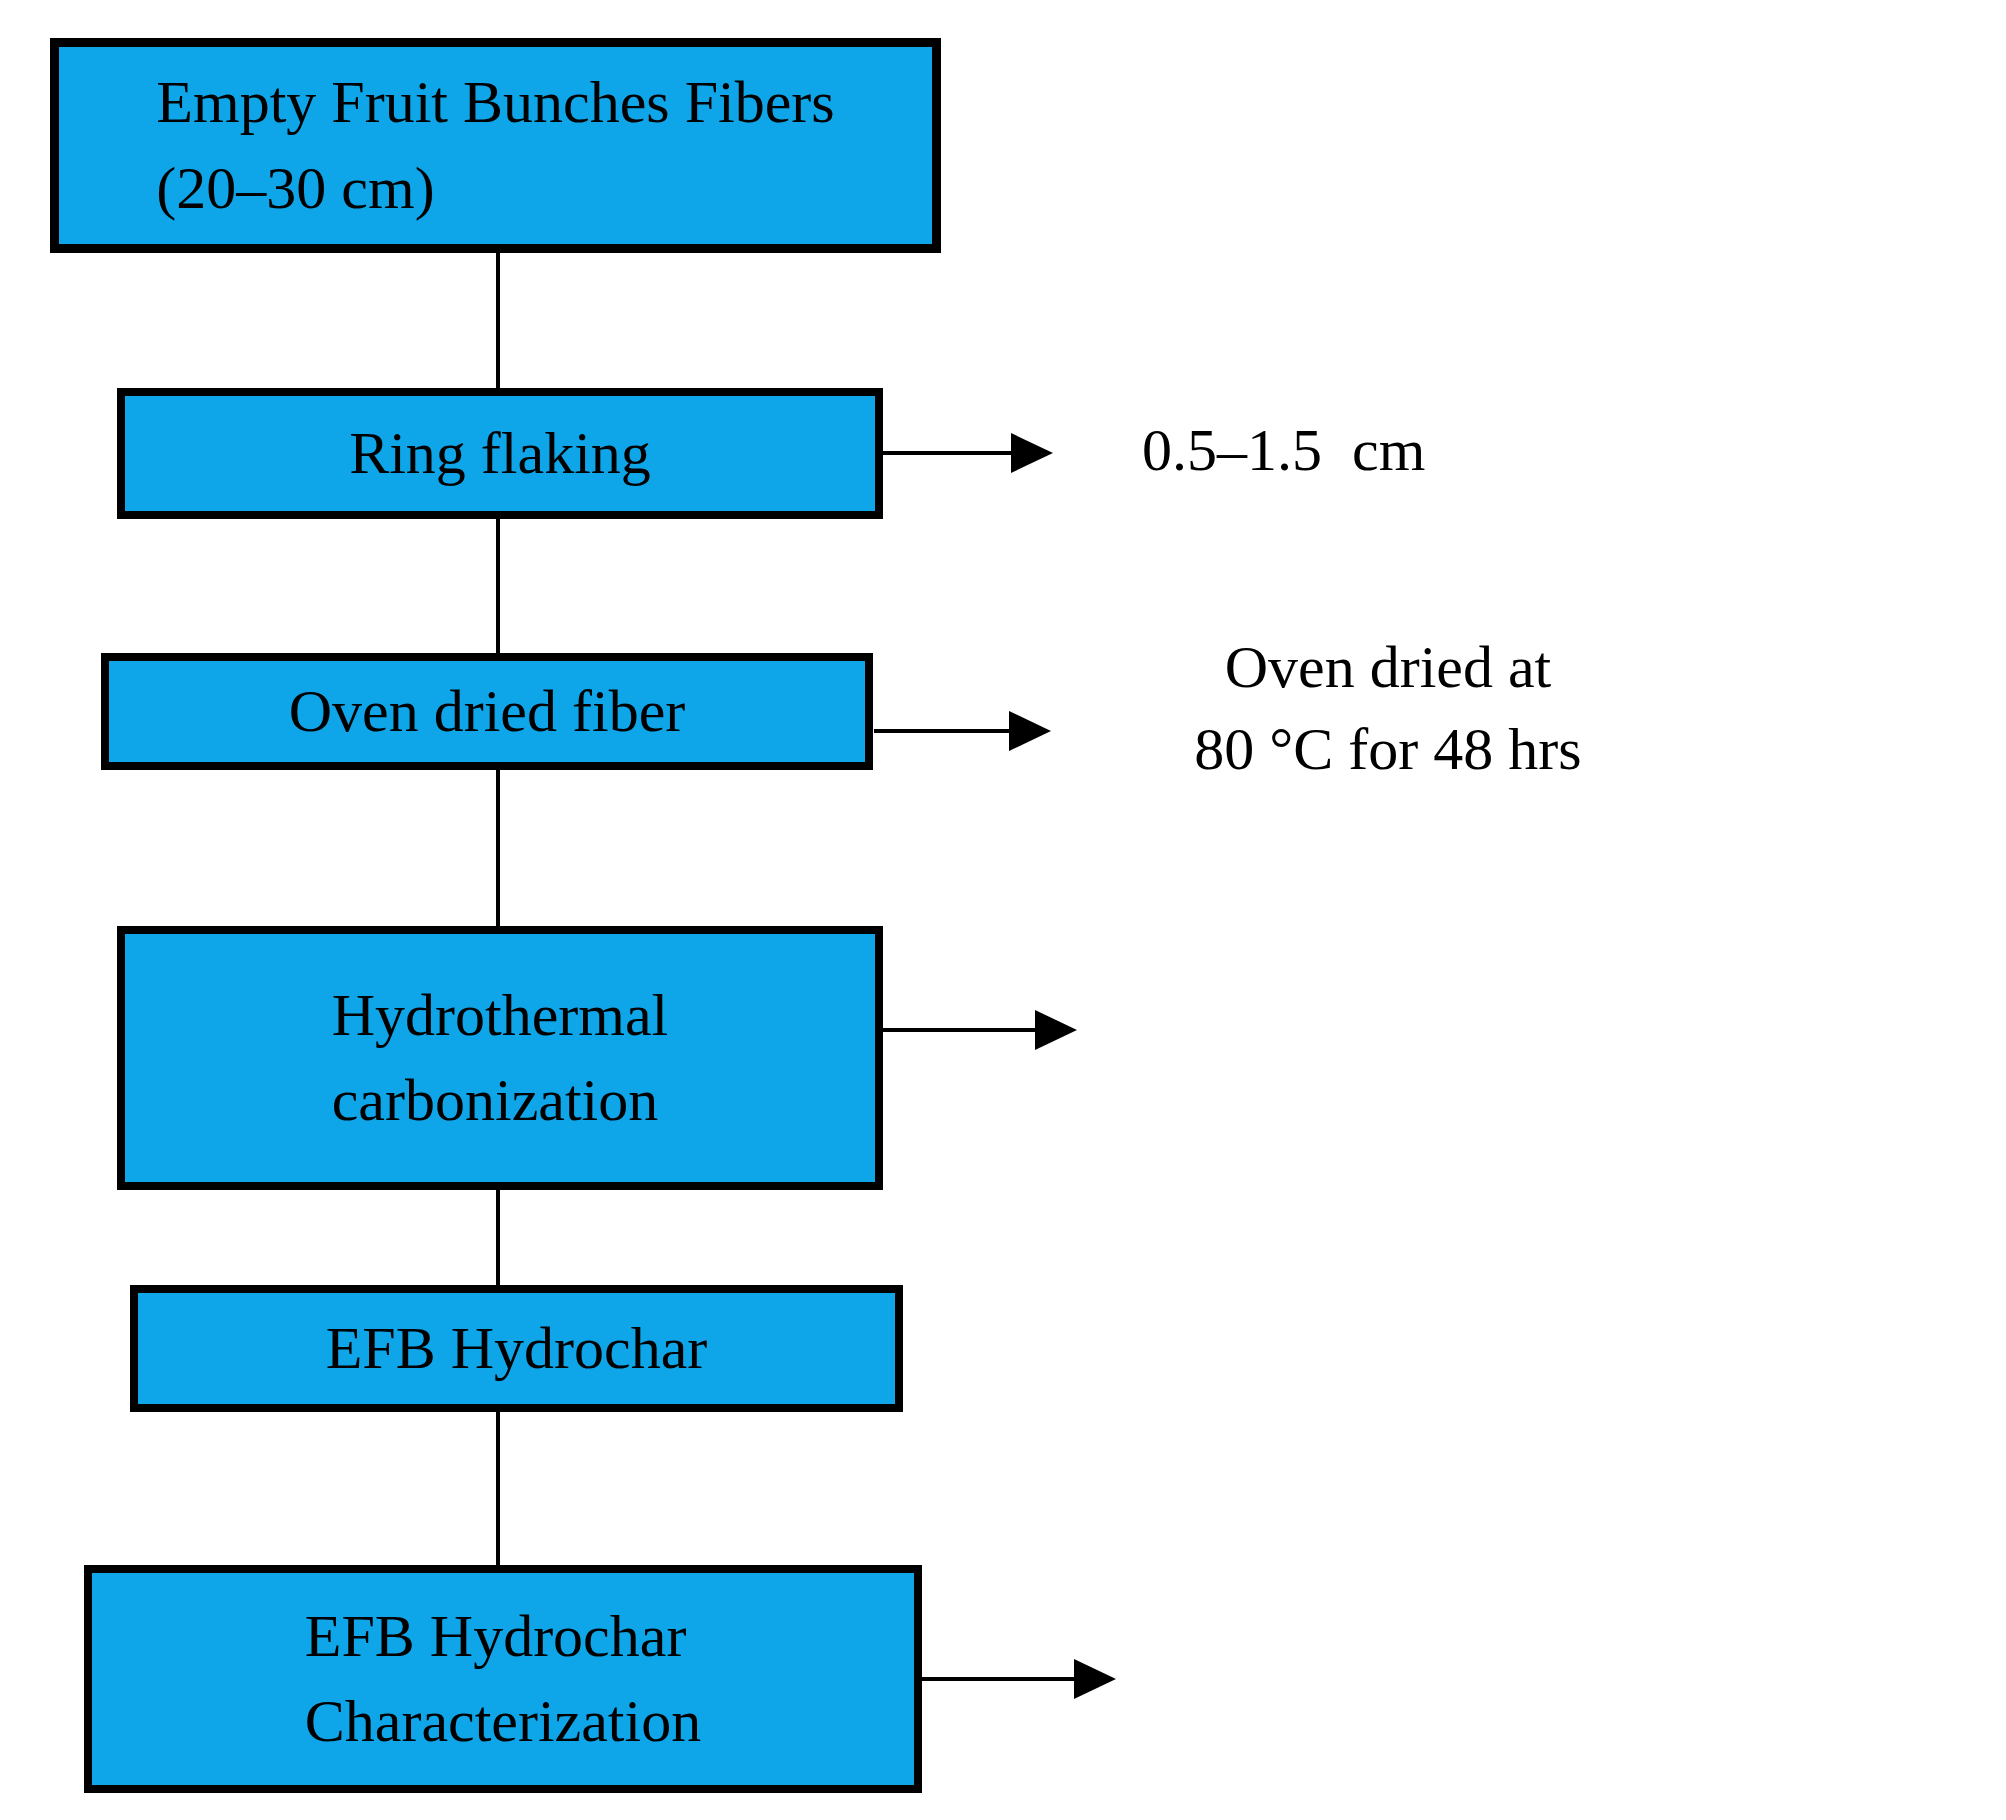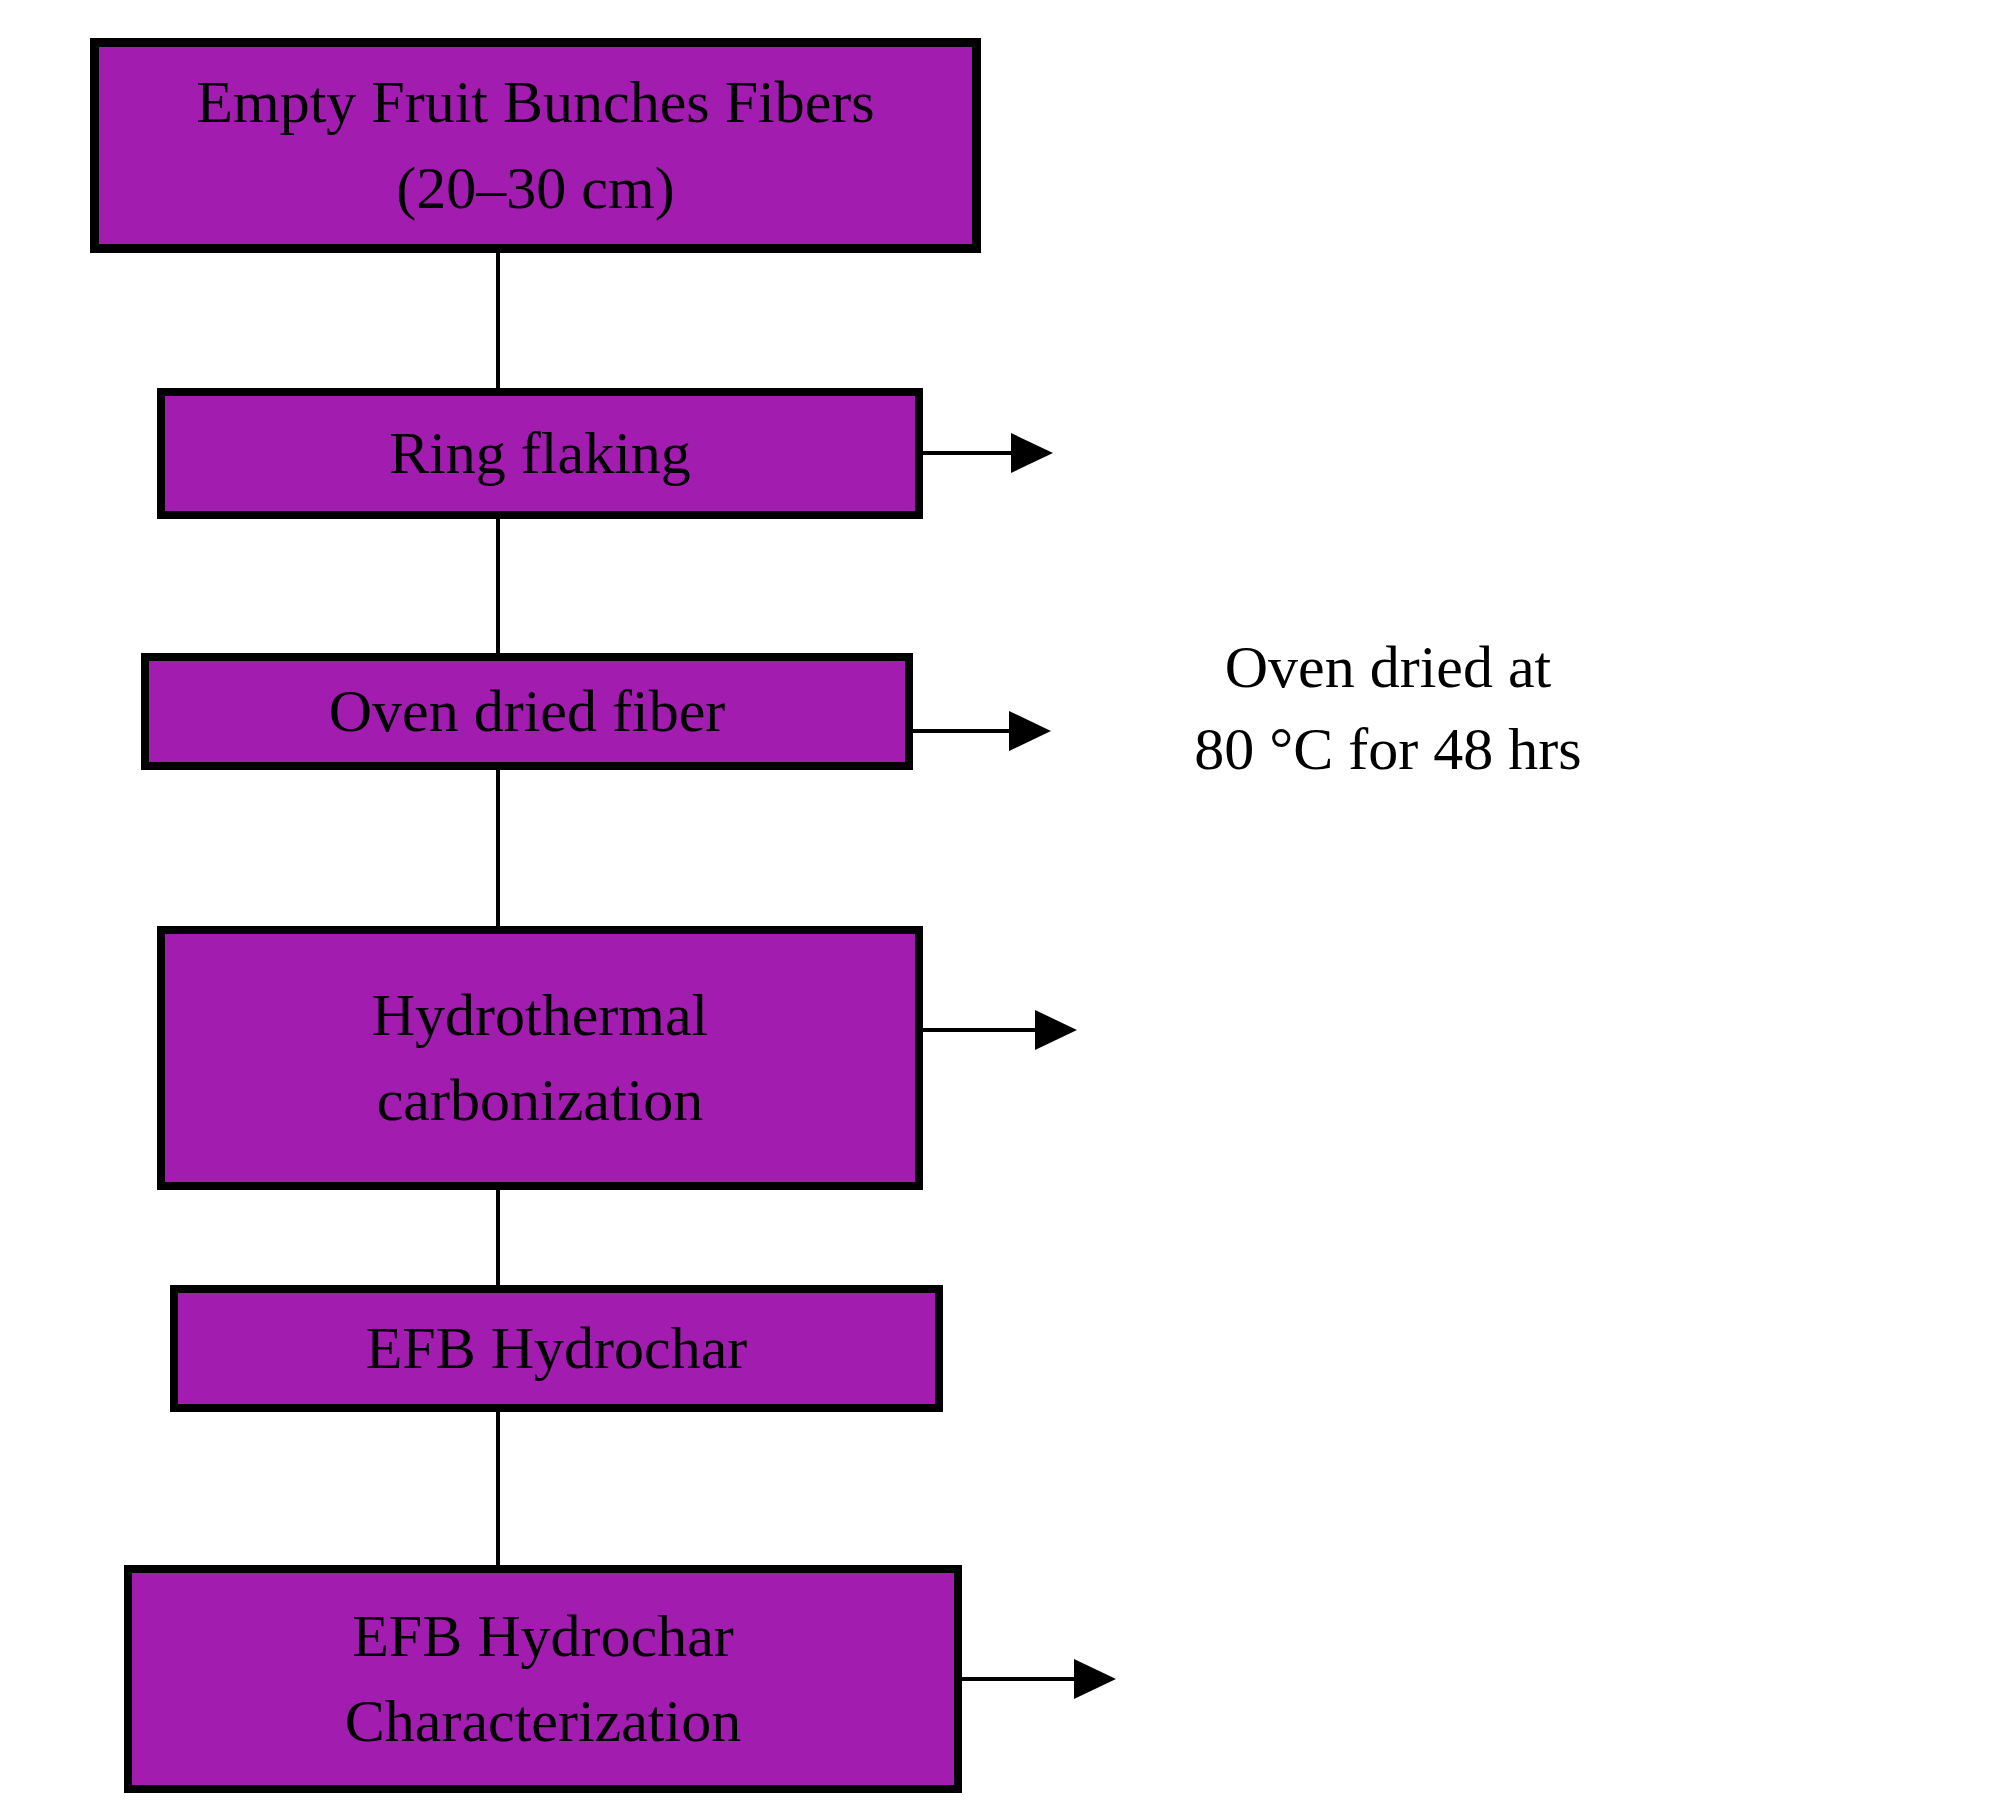--- a/index.html
+++ b/index.html
@@ -11,29 +11,27 @@
     position: relative;
     width: 2007px;
     height: 1820px;
     background: #ffffff;
     font-family: "Liberation Serif", "DejaVu Serif", serif;
     color: #000000;
     overflow: hidden;
   }
   .flow-box {
     position: absolute;
-    background: #a21caf;
+    background: #0ea5e9;
     border: 8.2px solid #000000;
     display: flex;
     align-items: center;
     justify-content: center;
-    text-align: center;
     box-sizing: border-box;
     z-index: 2;
-    margin-left: 40px;
   }
   .flow-box .label {
     font-size: 60px;
     line-height: 1.42;
     white-space: pre-wrap;
   }
   .box-1 { left: 50px;  top: 38px;   width: 891px; height: 215px; border-width: 9.1px; }
   .box-2 { left: 117px; top: 388px;  width: 766px; height: 131px; }
   .box-3 { left: 101px; top: 653px;  width: 772px; height: 117px; }
   .box-4 { left: 117px; top: 926px; width: 766px; height: 264px; }
@@ -137,17 +135,18 @@
   </div>
   <div class="arrow ar-3">
     <div class="arrow-line"></div>
     <div class="arrow-head"></div>
   </div>
   <div class="arrow ar-4">
     <div class="arrow-line"></div>
     <div class="arrow-head"></div>
   </div>
 
+  <div class="annotation ann-1">0.5–1.5  cm</div>
   <div class="annotation ann-2">Oven dried at
 80 °C for 48 hrs</div>
 
 </div>
 
 
 </body></html>

